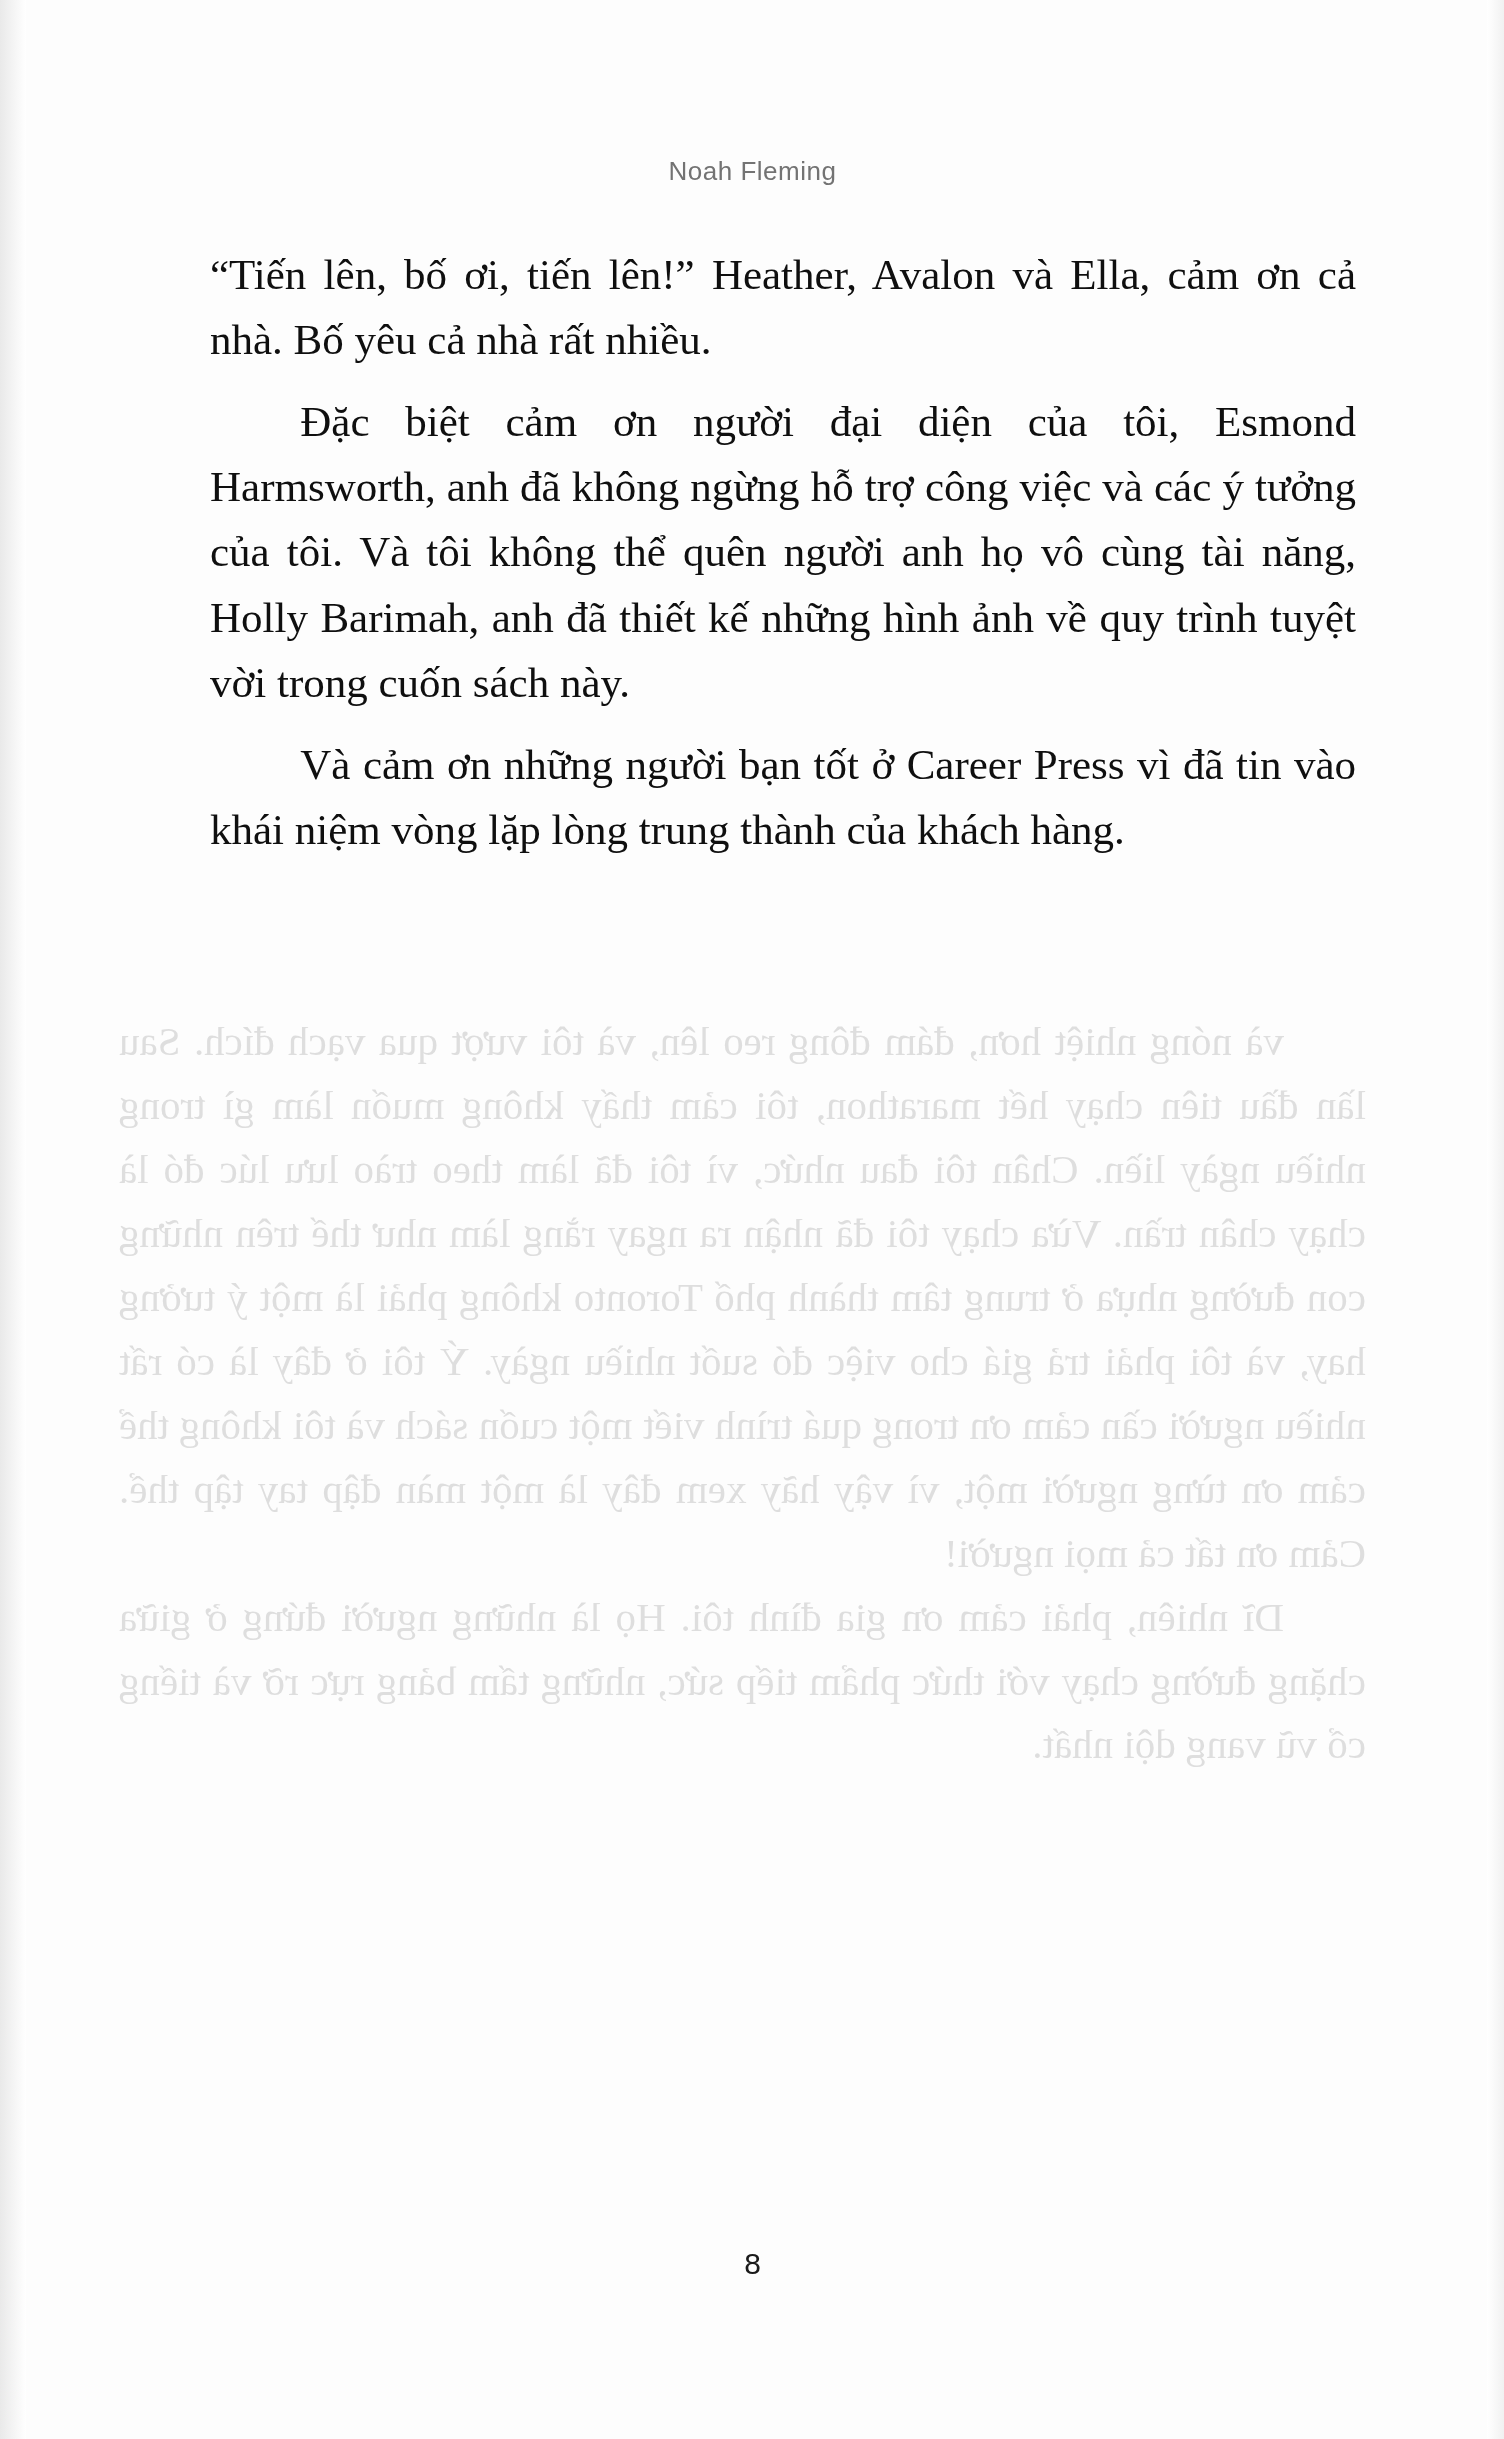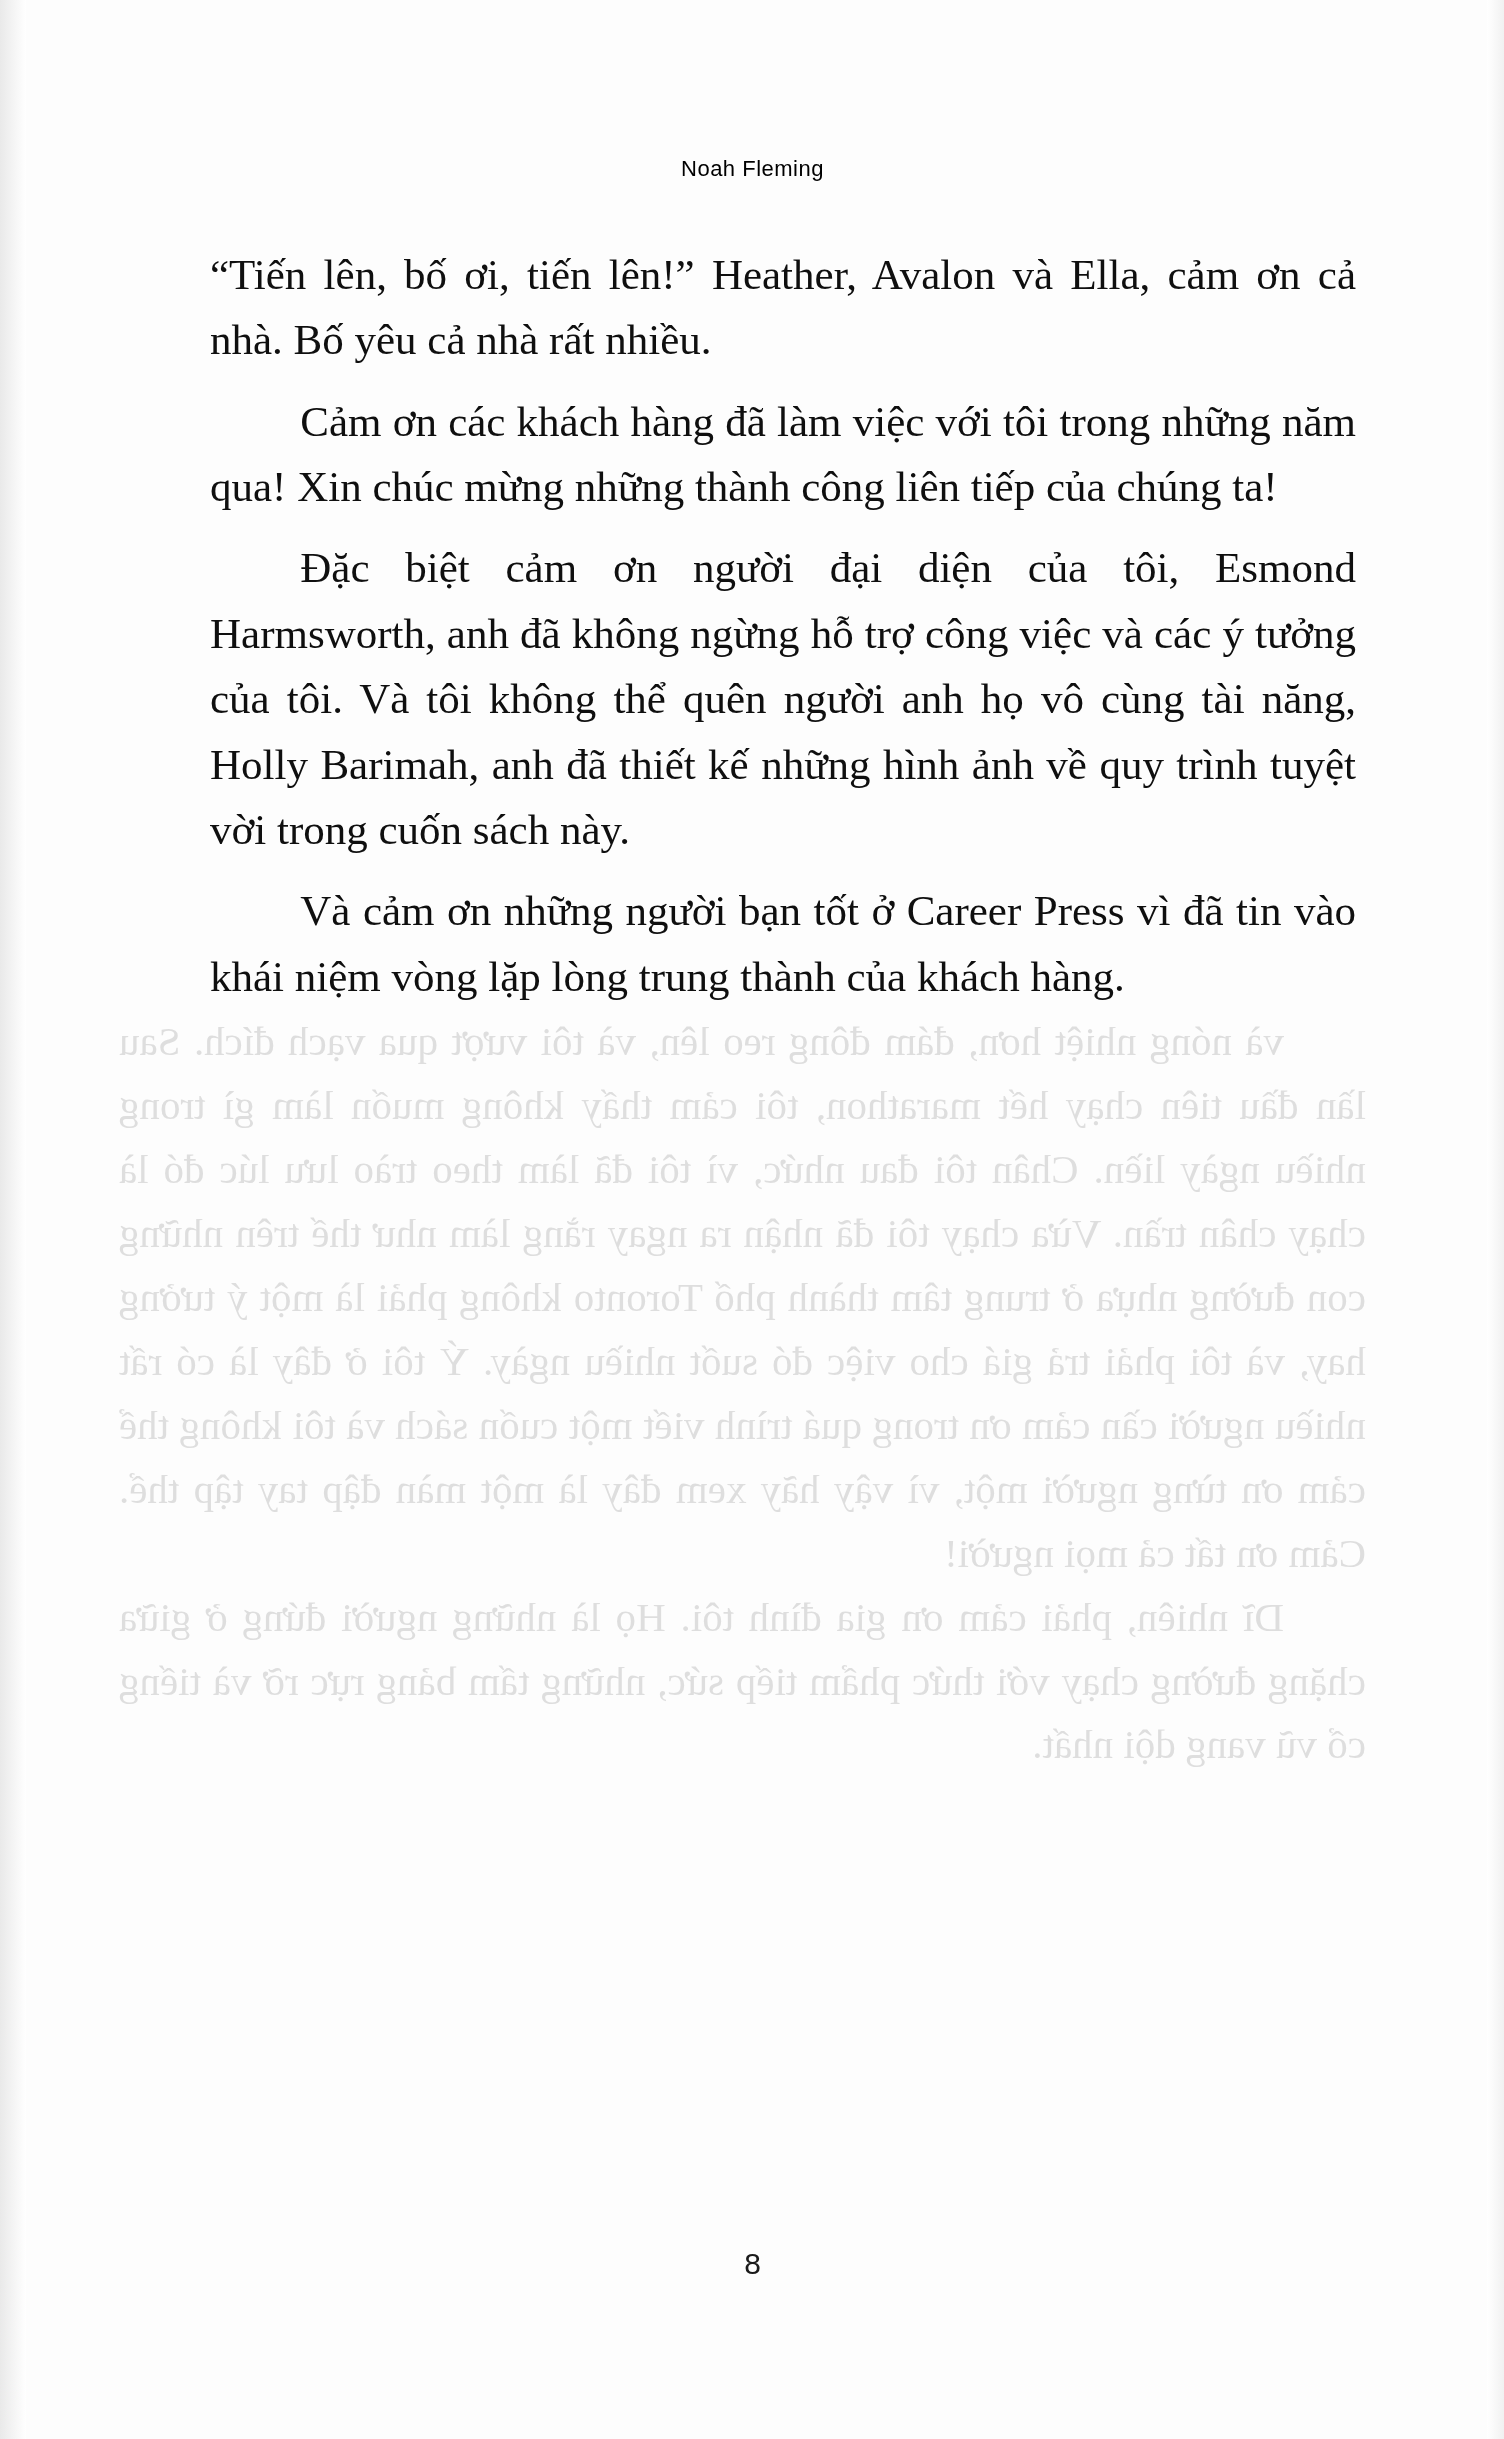--- a/index.html
+++ b/index.html
@@ -34,23 +34,23 @@
     pointer-events: none;
   }
 
   .running-head {
     position: absolute;
     top: 156px;
     left: 0;
     width: 1505px;
     text-align: center;
     font-family: "Liberation Sans", sans-serif;
-    font-size: 22px;
+    font-size: 26px;
     letter-spacing: 0.5px;
-    color: #000000;
+    color: #737373;
   }
 
   .body-text {
     position: absolute;
     top: 226px;
     left: 194px;
     width: 1178px;
     font-size: 43px;
     line-height: 1.52;
     text-align: justify;
@@ -95,21 +95,20 @@
 </style>
 </head>
 <body>
 
 <div class="page">
 
   <div class="running-head">Noah Fleming</div>
 
   <div class="body-text">
     <p>“Tiến lên, bố ơi, tiến lên!” Heather, Avalon và Ella, cảm ơn cả nhà. Bố yêu cả nhà rất nhiều.</p>
-    <p class="indent">Cảm ơn các khách hàng đã làm việc với tôi trong những năm qua! Xin chúc mừng những thành công liên tiếp của chúng ta!</p>
     <p class="indent">Đặc biệt cảm ơn người đại diện của tôi, Esmond Harmsworth, anh đã không ngừng hỗ trợ công việc và các ý tưởng của tôi. Và tôi không thể quên người anh họ vô cùng tài năng, Holly Barimah, anh đã thiết kế những hình ảnh về quy trình tuyệt vời trong cuốn sách này.</p>
     <p class="indent">Và cảm ơn những người bạn tốt ở Career Press vì đã tin vào khái niệm vòng lặp lòng trung thành của khách hàng.</p>
   </div>
 
   <div class="bleed">
     <p class="indent">và nóng nhiệt hơn, đám đông reo lên, và tôi vượt qua vạch đích. Sau lần đầu tiên chạy hết marathon, tôi cảm thấy không muốn làm gì trong nhiều ngày liền. Chân tôi đau nhức, vì tôi đã làm theo trào lưu lúc đó là chạy chân trần. Vừa chạy tôi đã nhận ra ngay rằng làm như thế trên những con đường nhựa ở trung tâm thành phố Toronto không phải là một ý tưởng hay, và tôi phải trả giá cho việc đó suốt nhiều ngày. Ý tôi ở đây là có rất nhiều người cần cảm ơn trong quá trình viết một cuốn sách và tôi không thể cảm ơn từng người một, vì vậy hãy xem đây là một màn đập tay tập thể. Cảm ơn tất cả mọi người!</p>
     <p class="indent">Dĩ nhiên, phải cảm ơn gia đình tôi. Họ là những người đứng ở giữa chặng đường chạy với thức phẩm tiếp sức, những tấm bảng rực rỡ và tiếng cổ vũ vang dội nhất.</p>
   </div>
 
   <div class="folio">8</div>

